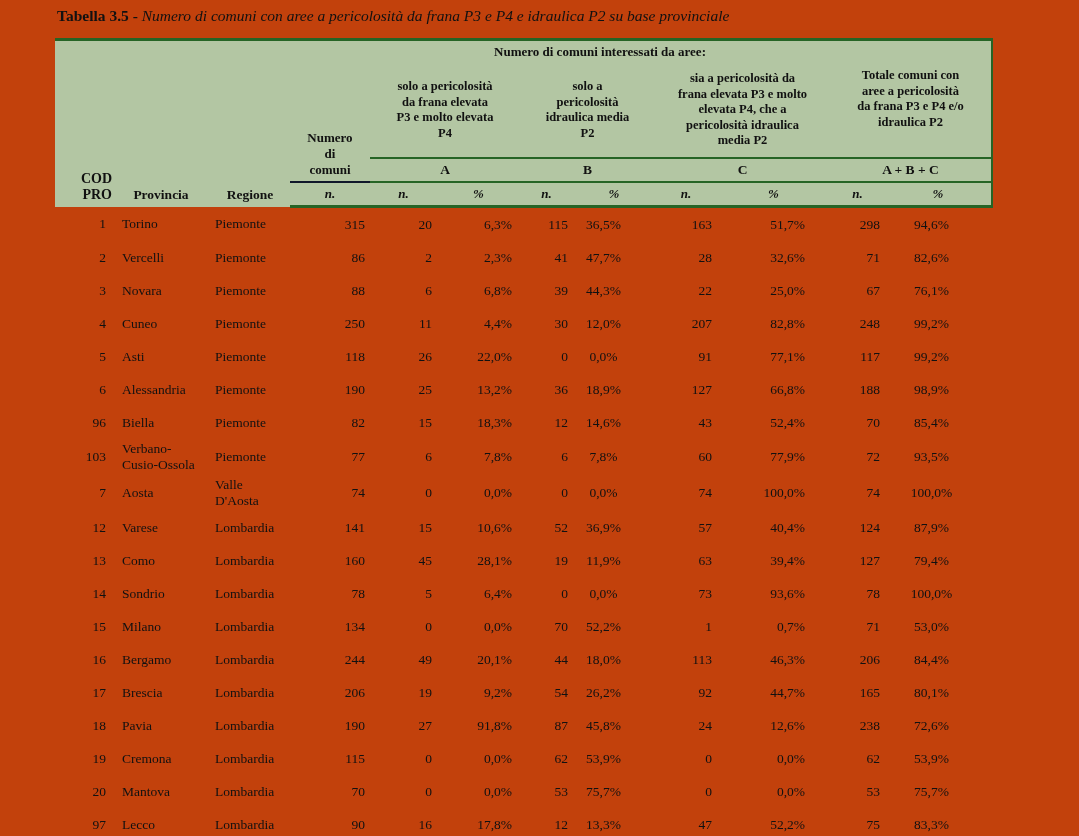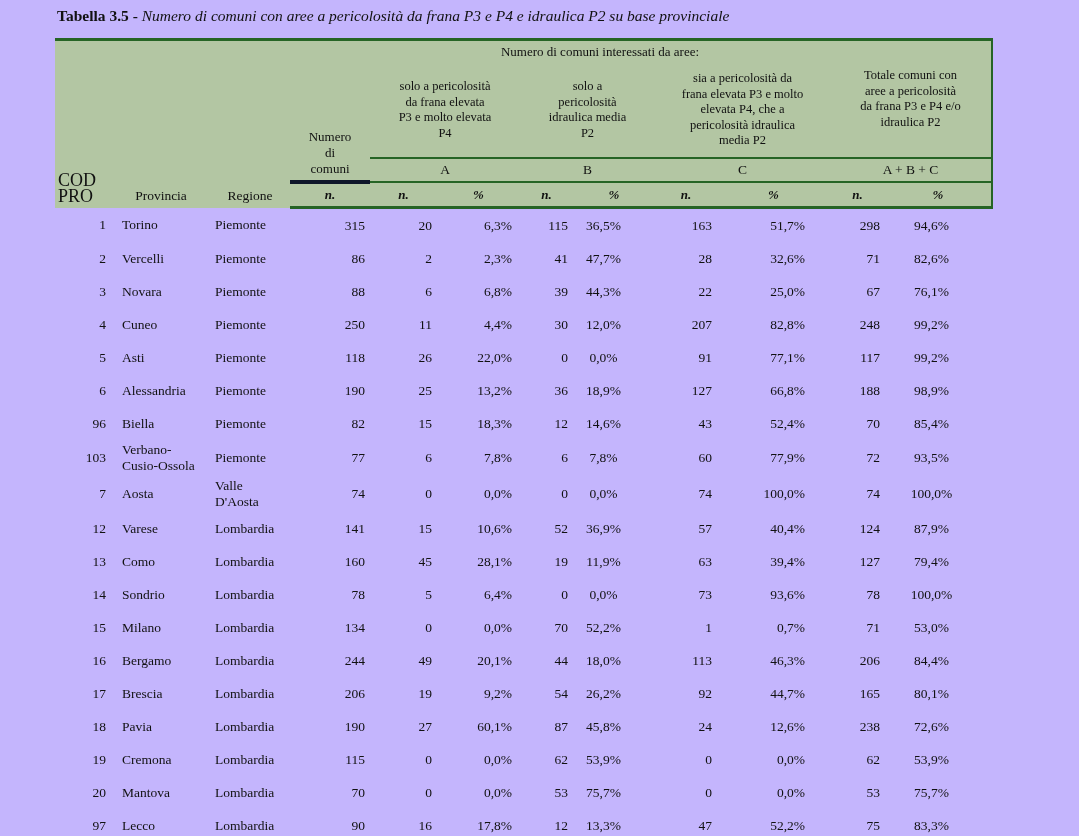--- a/index.html
+++ b/index.html
@@ -1,49 +1,49 @@
 <!DOCTYPE html>
 <html><head>
 <meta charset="utf-8">
 <style>
   html,body{margin:0;padding:0;background:#ffffff;}
   .page{
     position:relative;
     width:1079px;height:836px;
     overflow:hidden;
-    background:#c4b5fd;
+    background:#c2410c;
     font-family:"Liberation Serif", serif;
     color:#111111;
   }
   .caption{
     position:absolute;left:57px;top:6px;width:1000px;
     font-size:15.5px;line-height:20px;white-space:nowrap;
   }
   .caption .cap-label{font-weight:bold;font-style:normal;}
   .caption .cap-text{font-style:italic;}
   table.data-table{
     position:absolute;left:55px;top:38px;
     width:937px;
     border-collapse:collapse;table-layout:fixed;
   }
   
   thead th{
     background:#b3c6a3;
-    font-weight:normal;
+    font-weight:bold;
     padding:0;
     white-space:pre-line;
     vertical-align:middle;
   }
   thead tr.r1 th{border-top:3px solid #266425;}
   th.group{font-size:13px;height:22px;vertical-align:middle;text-align:center;}
-  th.cod{text-align:left;vertical-align:bottom;padding:0 0 4px 3px;font-size:18px;line-height:16px;}
+  th.cod{text-align:right;vertical-align:bottom;padding:0 0 4px 3px;font-size:14px;line-height:16px;}
   th.prov,th.reg{text-align:center;vertical-align:bottom;padding:0 0 4px 0;font-size:13.5px;line-height:16px;}
   th.ncom{
     text-align:center;vertical-align:bottom;font-size:13px;line-height:16px;
-    padding:0 0 3px 0;border-bottom:4px solid #0f172a;
+    padding:0 0 3px 0;border-bottom:2px solid #0f172a;
   }
   th.desc{
     font-size:12.5px;line-height:15.5px;text-align:center;vertical-align:middle;
     height:94px;border-bottom:2px solid #266425;padding:0 4px;
   }
   th.total-desc{border-right:2px solid #266425;}
   tr.letters th{
     font-size:13.5px;height:22px;text-align:center;
     border-bottom:2px solid #266425;
   }
@@ -357,21 +357,21 @@
           <td class="c-c_pct">44,7%</td>
           <td class="c-tot_n">165</td>
           <td class="c-tot_pct">80,1%</td>
         </tr>
         <tr>
           <td class="c-cod">18</td>
           <td class="c-provincia">Pavia</td>
           <td class="c-regione">Lombardia</td>
           <td class="c-n_comuni">190</td>
           <td class="c-a_n">27</td>
-          <td class="c-a_pct">60,1%</td>
+          <td class="c-a_pct">91,8%</td>
           <td class="c-b_n">87</td>
           <td class="c-b_pct">45,8%</td>
           <td class="c-c_n">24</td>
           <td class="c-c_pct">12,6%</td>
           <td class="c-tot_n">238</td>
           <td class="c-tot_pct">72,6%</td>
         </tr>
         <tr>
           <td class="c-cod">19</td>
           <td class="c-provincia">Cremona</td>

